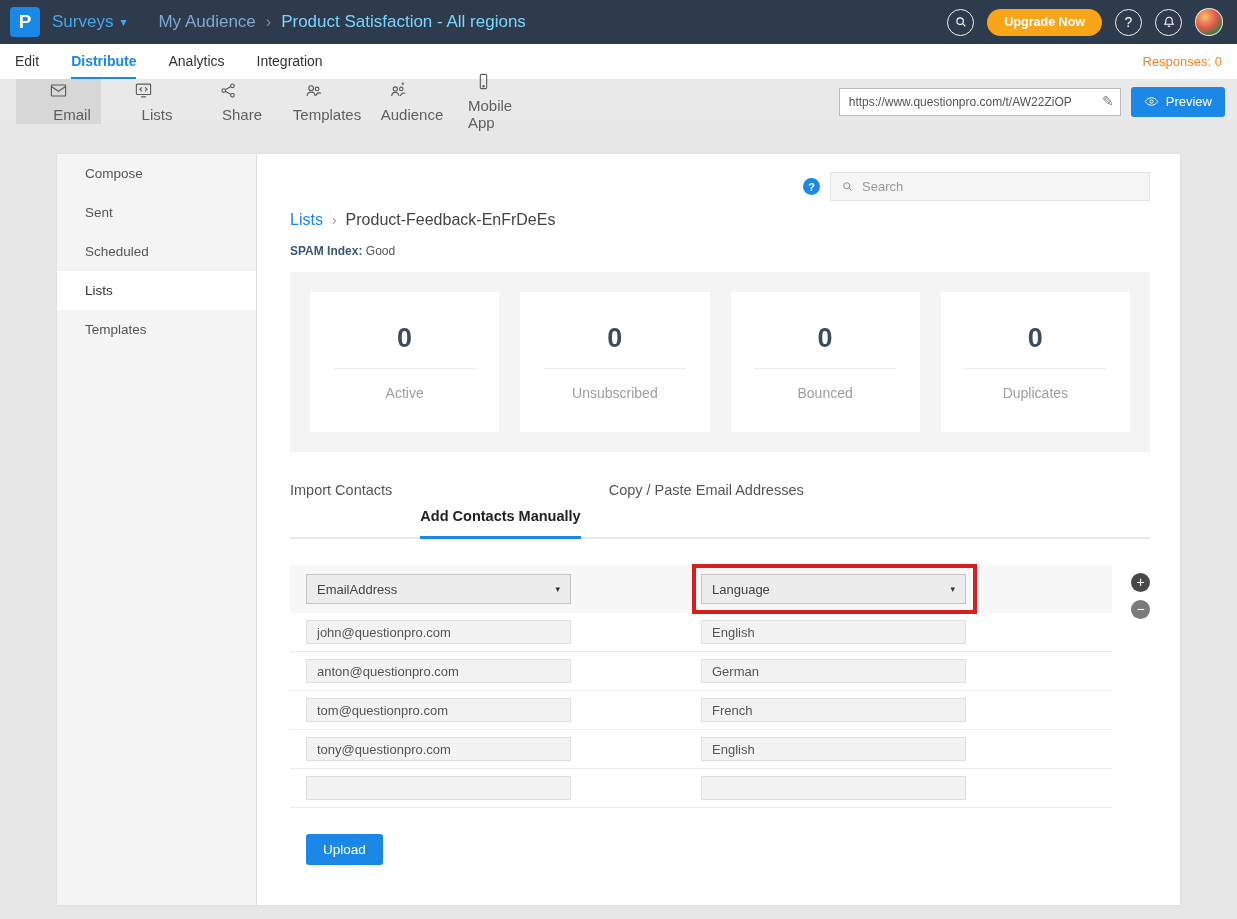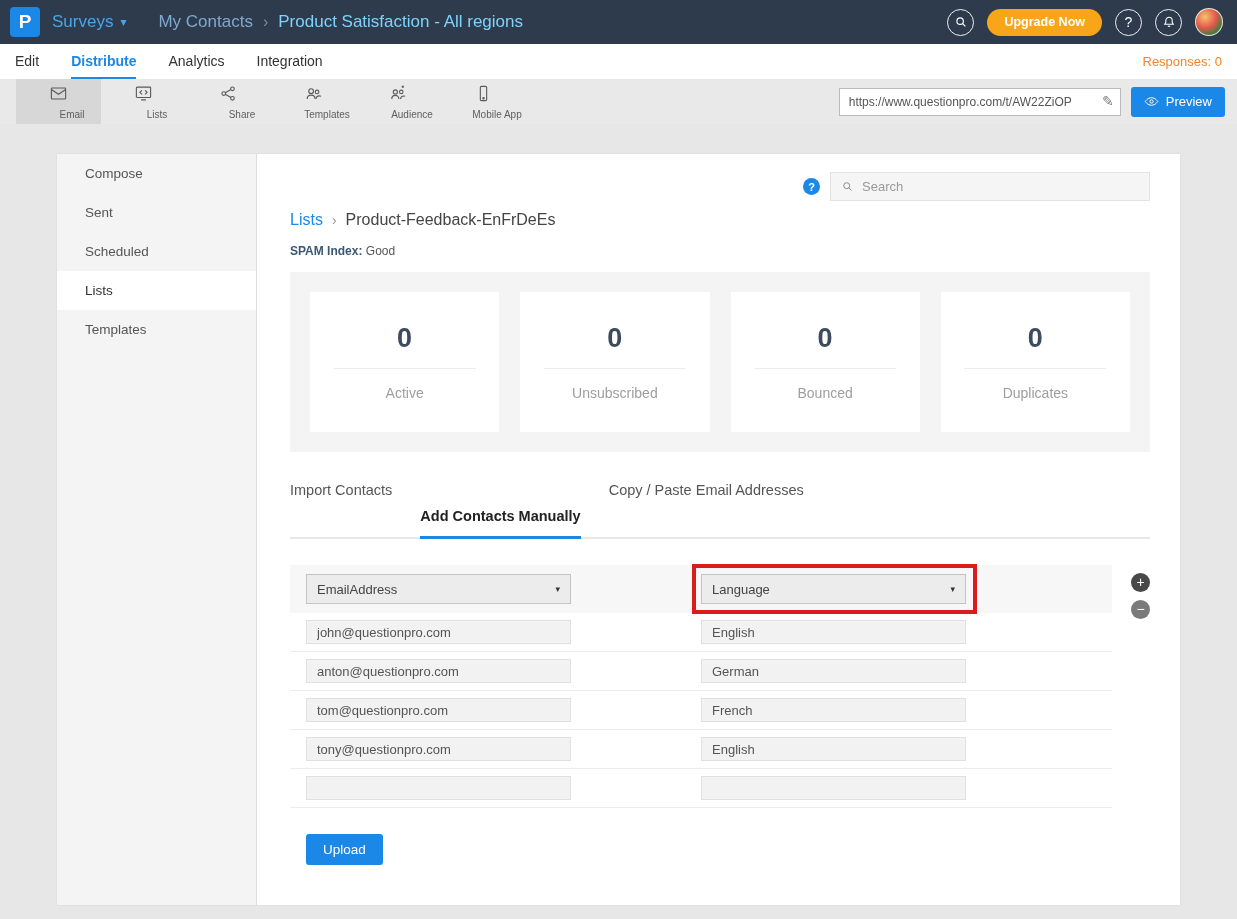--- a/index.html
+++ b/index.html
@@ -25,21 +25,21 @@
   .nav-tab { display:flex; align-items:center; margin-right:32px; font-size:14px; color:#333; border-bottom:2px solid transparent; cursor:pointer; }
   .nav-tab.active { color:#1b87e6; border-bottom-color:#1b87e6; font-weight:bold; }
   .nav-spacer { flex:1; }
   .responses { display:flex; align-items:center; color:#f5831f; font-size:13px; }
 
   
   .toolbar { height:45px; background:#e9e9e9; display:flex; align-items:stretch; padding-left:16px; }
   .tool-item { width:85px; display:flex; flex-direction:column; align-items:center; justify-content:center; gap:2px; cursor:pointer; color:#5a5a5a; }
   .tool-item.active { background:#d7d7d7; }
   .tool-item svg { width:19px; height:19px; stroke:#5a5a5a; fill:none; stroke-width:1.4; }
-  .tool-label { font-size:10px; color:#5f5f5f;margin-left:27px; }
+  .tool-label { font-size:15px; color:#5f5f5f;margin-left:27px; }
   .toolbar-spacer { flex:1; }
   .toolbar-right { display:flex; align-items:center; gap:10px; padding-right:12px; }
   .url-box { position:relative; width:282px; }
   .url-input { width:100%; height:28px; border:1px solid #bbb; background:#fff; font-size:12px; color:#555; padding:0 26px 0 9px; font-family:"Liberation Sans",sans-serif; }
   .pencil-icon { position:absolute; right:7px; top:5px; color:#777; font-size:14px; cursor:pointer; }
   .preview-btn { height:30px; background:#1b87e6; color:#fff; border:none; border-radius:3px; font-size:13px; padding:0 13px; display:flex; align-items:center; gap:7px; cursor:pointer; font-family:"Liberation Sans",sans-serif; }
   .preview-btn svg { width:15px; height:15px; stroke:#fff; fill:none; stroke-width:1.6; }
 
   
   .page { height:795px; padding:30px 57px 14px; }
@@ -96,21 +96,21 @@
 </head>
 <body>
 
 <div class="topbar">
   <div class="logo-square">P</div>
   <div class="product-switcher">
     <span>Surveys</span>
     <span class="caret">▾</span>
   </div>
   <div class="top-breadcrumb">
-    <span class="parent">My Contacts</span>
+    <span class="parent">My Audience</span>
     <span class="sep">›</span>
     <span class="current">Product Satisfaction - All regions</span>
   </div>
   <div class="top-spacer"></div>
   <div class="top-right">
     <div class="circle-btn">
       <svg viewBox="0 0 24 24" width="14" height="14">
           <circle cx="10.5" cy="10.5" r="5.5" fill="none" stroke="#fff" stroke-width="2"></circle>
           <line x1="14.8" y1="14.8" x2="19.5" y2="19.5" stroke="#fff" stroke-width="2"></line>
         </svg>

